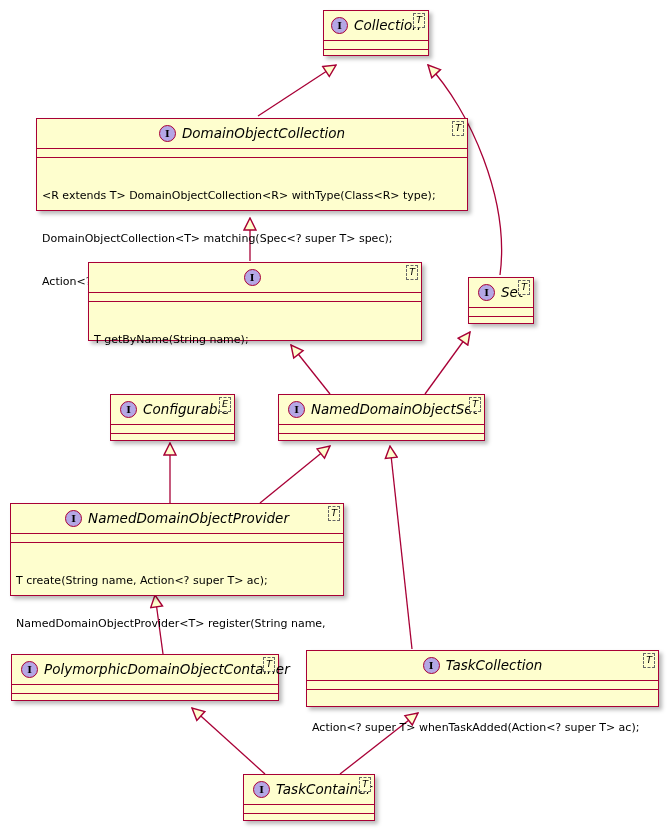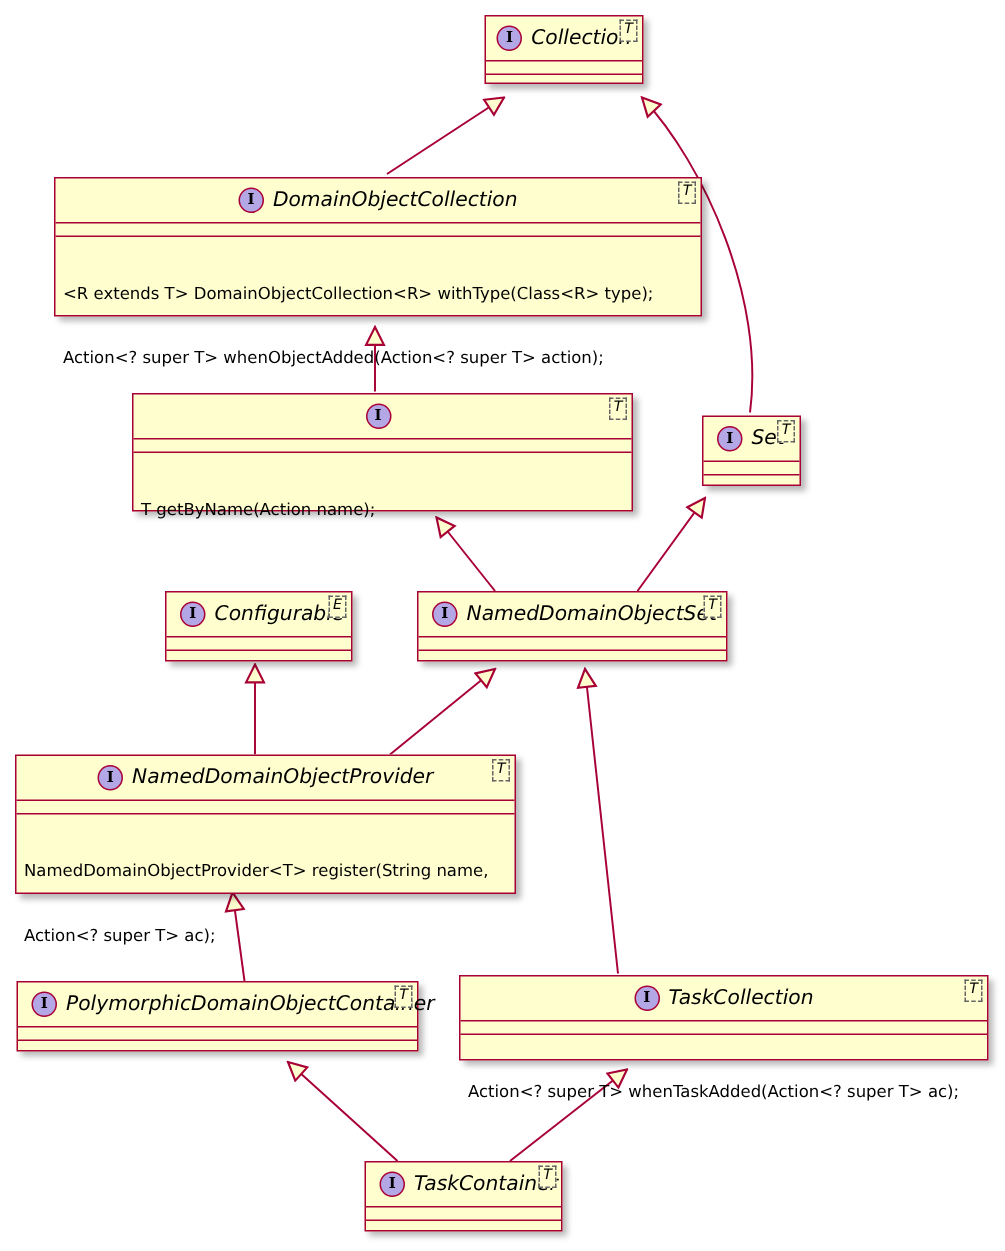--- a/index.html
+++ b/index.html
@@ -174,36 +174,37 @@
         <span>I</span>
       </span>
       <span class="class-title">DomainObjectCollection</span>
       <span class="generic-marker">T</span>
     </div>
     <div class="divider"></div>
     <div class="compartment-empty"></div>
     <div class="divider"></div>
     <div class="class-methods">
       <div class="method-line">&lt;R extends T&gt; DomainObjectCollection&lt;R&gt; withType(Class&lt;R&gt; type);</div>
+      <div class="method-line">DomainObjectCollection&lt;T&gt; matching(Spec&lt;? super T&gt; spec);</div>
       <div class="method-line">Action&lt;? super T&gt; whenObjectAdded(Action&lt;? super T&gt; action);</div>
     </div>
   </div>
 
   <div class="uml-class" style="left:88px; top:262px; width:334px; height:79px;">
     <div class="class-header">
       <span class="iface-icon">
         <span>I</span>
       </span>
       <span class="generic-marker">T</span>
     </div>
     <div class="divider"></div>
     <div class="compartment-empty"></div>
     <div class="divider"></div>
     <div class="class-methods">
-      <div class="method-line">T getByName(Action name);</div>
+      <div class="method-line">T getByName(String name);</div>
     </div>
   </div>
 
   <div class="uml-class" style="left:468px; top:277px; width:66px; height:47px;">
     <div class="class-header header-inline">
       <span class="iface-icon">
         <span>I</span>
       </span>
       <span class="class-title">Set</span>
       <span class="generic-marker">T</span>
@@ -247,20 +248,21 @@
       <span class="iface-icon">
         <span>I</span>
       </span>
       <span class="class-title">NamedDomainObjectProvider</span>
       <span class="generic-marker">T</span>
     </div>
     <div class="divider"></div>
     <div class="compartment-empty"></div>
     <div class="divider"></div>
     <div class="class-methods">
+      <div class="method-line">T create(String name, Action&lt;? super T&gt; ac);</div>
       <div class="method-line">NamedDomainObjectProvider&lt;T&gt; register(String name,</div>
       <div class="method-line">Action&lt;? super T&gt; ac);</div>
     </div>
   </div>
 
   <div class="uml-class" style="left:11px; top:654px; width:268px; height:47px;">
     <div class="class-header header-inline">
       <span class="iface-icon">
         <span>I</span>
       </span>

